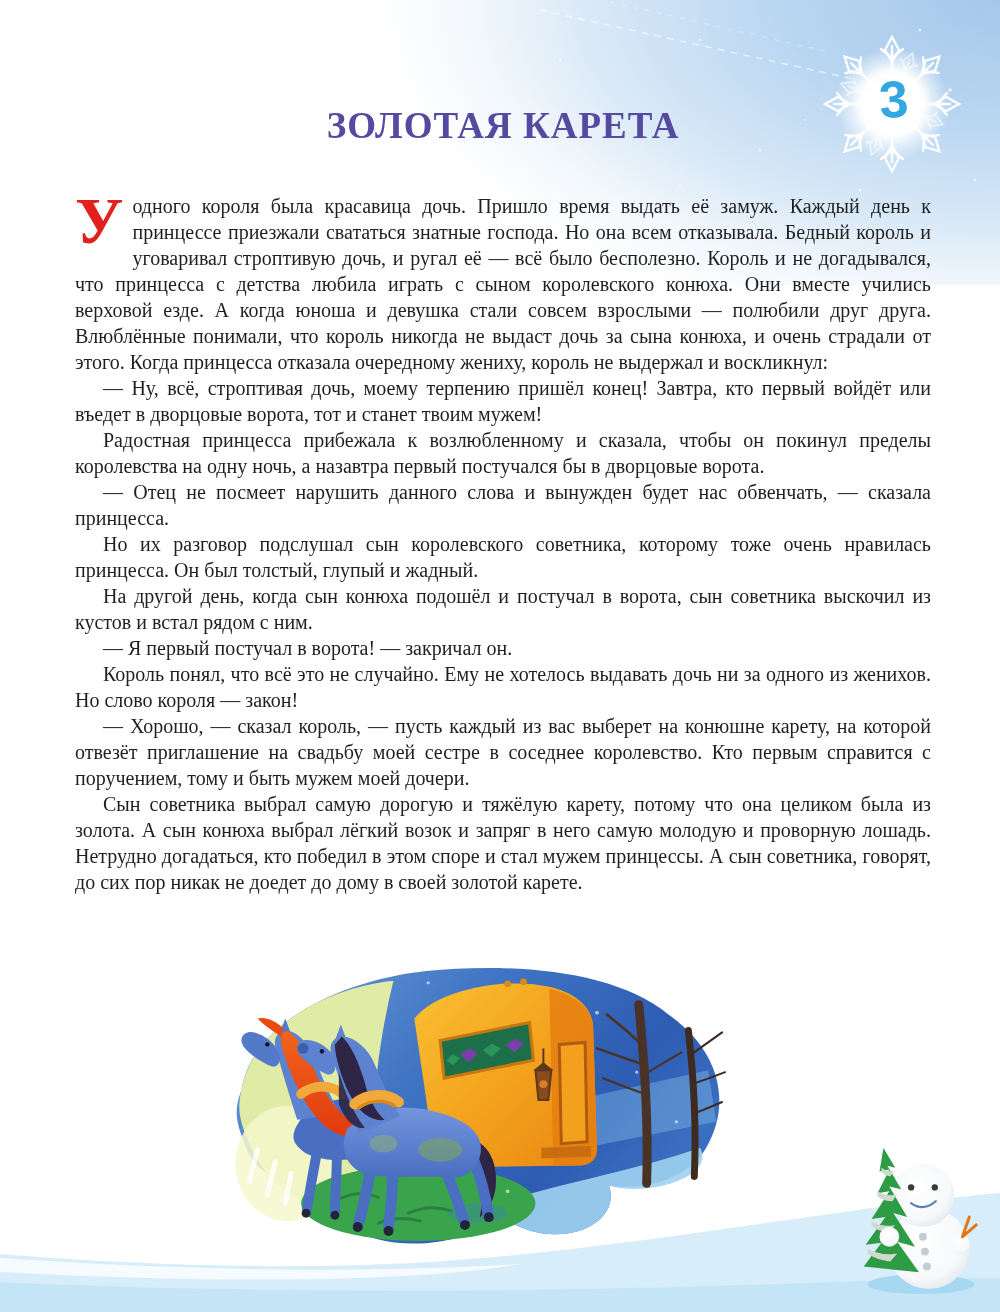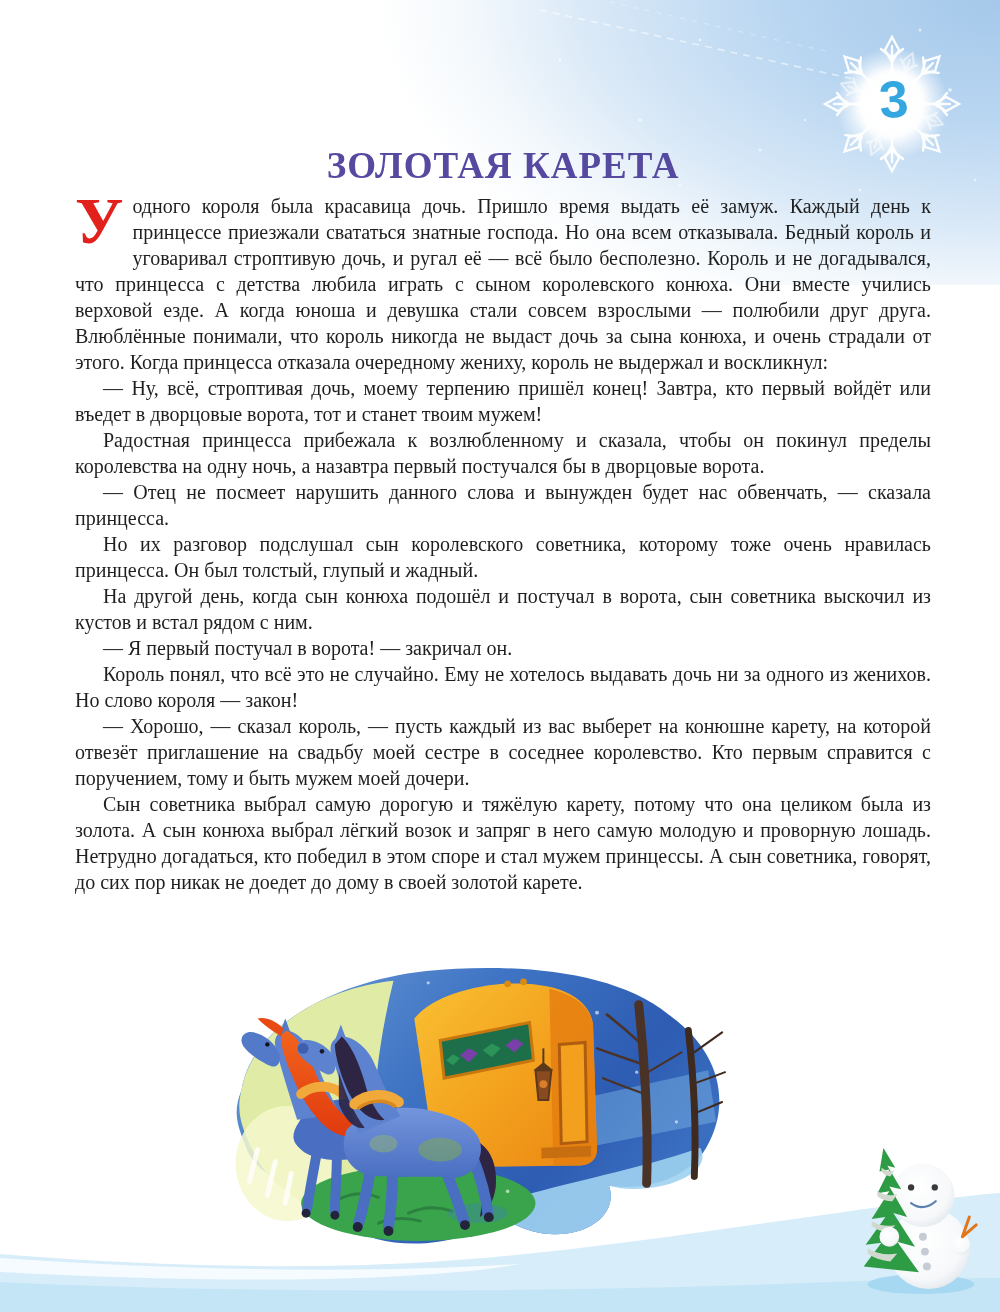--- a/index.html
+++ b/index.html
@@ -14,21 +14,21 @@
   .sky svg{position:absolute;top:0;left:0;}
 
   
   .flake-wrap{position:absolute;top:24px;left:792px;width:200px;height:160px;}
   .page-num{position:absolute;left:50%;top:50%;transform:translate(-44%,-58%) rotate(-4deg);
        font-family:"Liberation Sans", sans-serif;font-weight:bold;font-size:52px;
        color:#35a7e0;text-shadow:0 0 6px #ffffff,0 0 2px #ffffff;}
 
   
   .title{position:absolute;top:104px;left:75px;width:856px;text-align:center;
-       font-size:37px;font-weight:bold;color:#564aa0;letter-spacing:1px;margin-top:40px;}
+       font-size:37px;font-weight:bold;color:#564aa0;letter-spacing:1px;}
 
   
   .story{position:absolute;top:193px;left:75px;width:856px;color:#1f1f1f;
        font-size:20px;line-height:26px;text-align:justify;}
   .story p{margin:0;text-indent:28px;}
   .story p.first{text-indent:0;}
   .dropcap{float:left;font-size:66px;line-height:50px;padding:3px 9px 0 0;
        color:#e2211c;font-weight:bold;}
 
   

